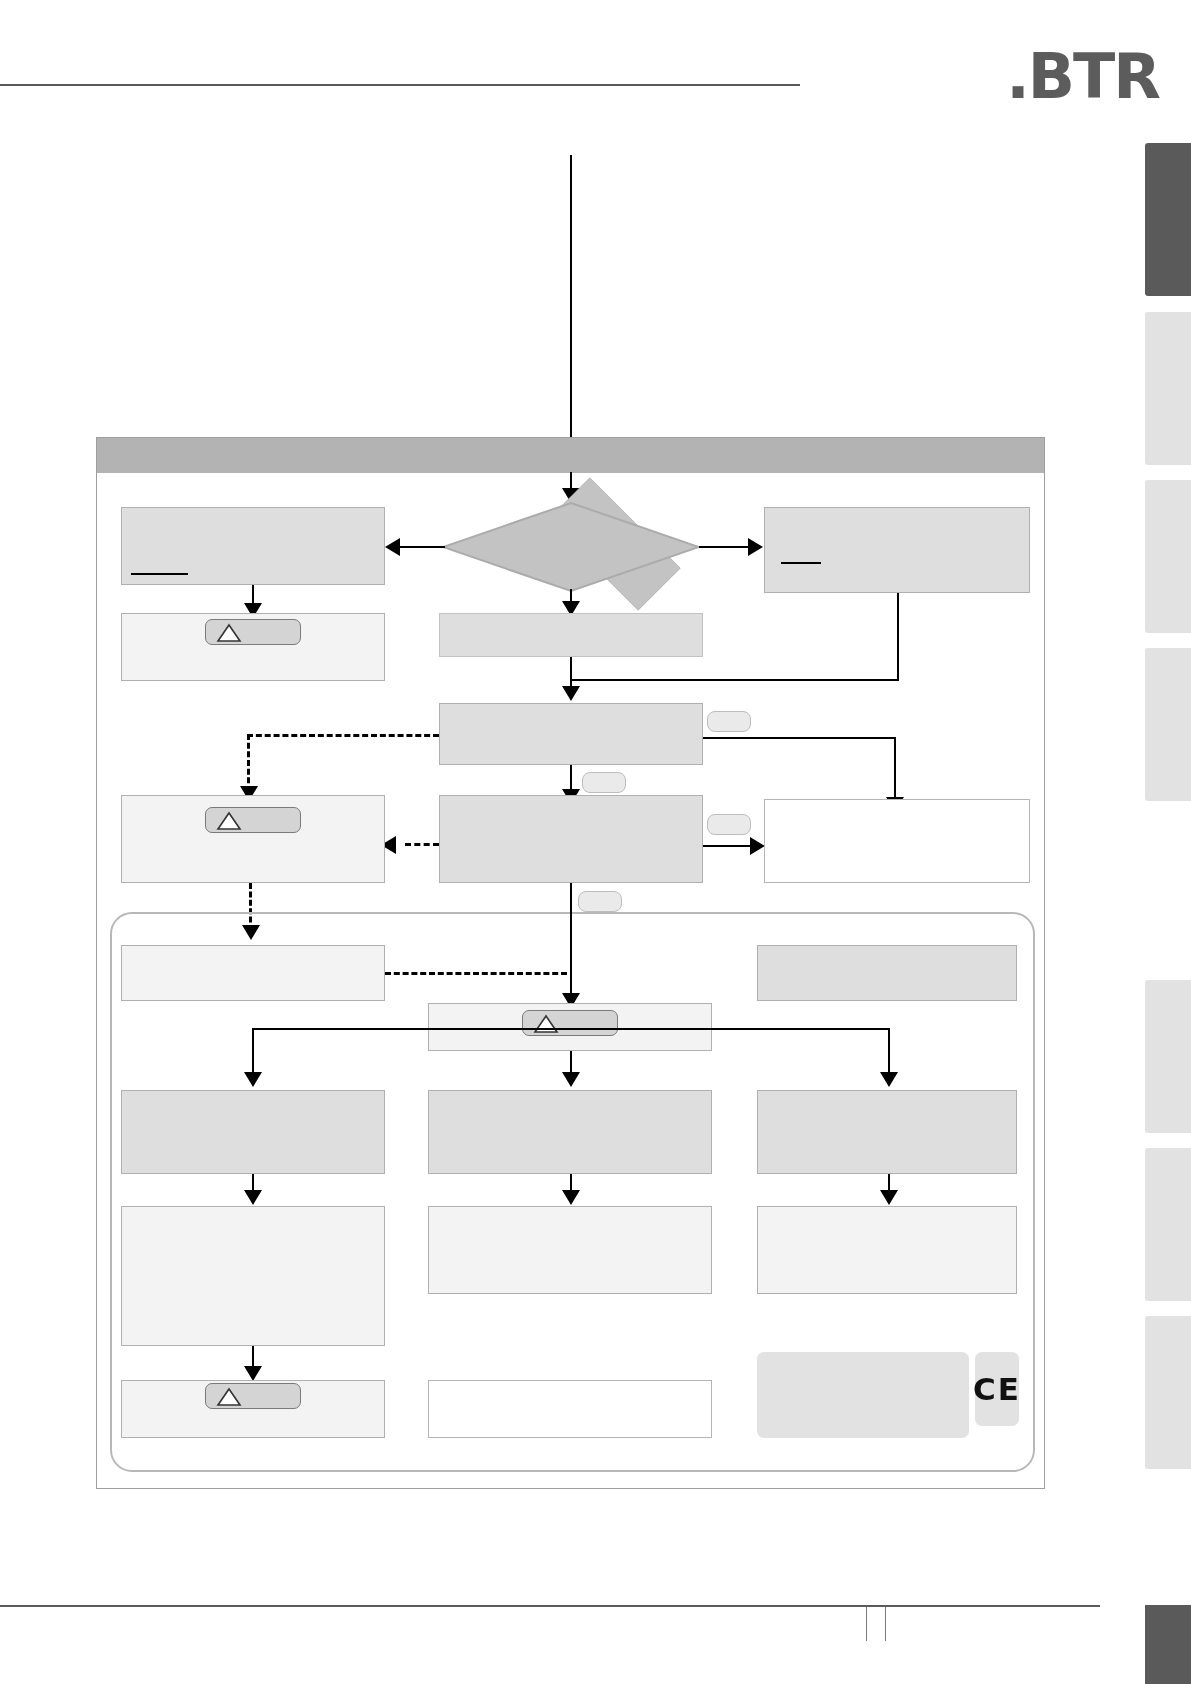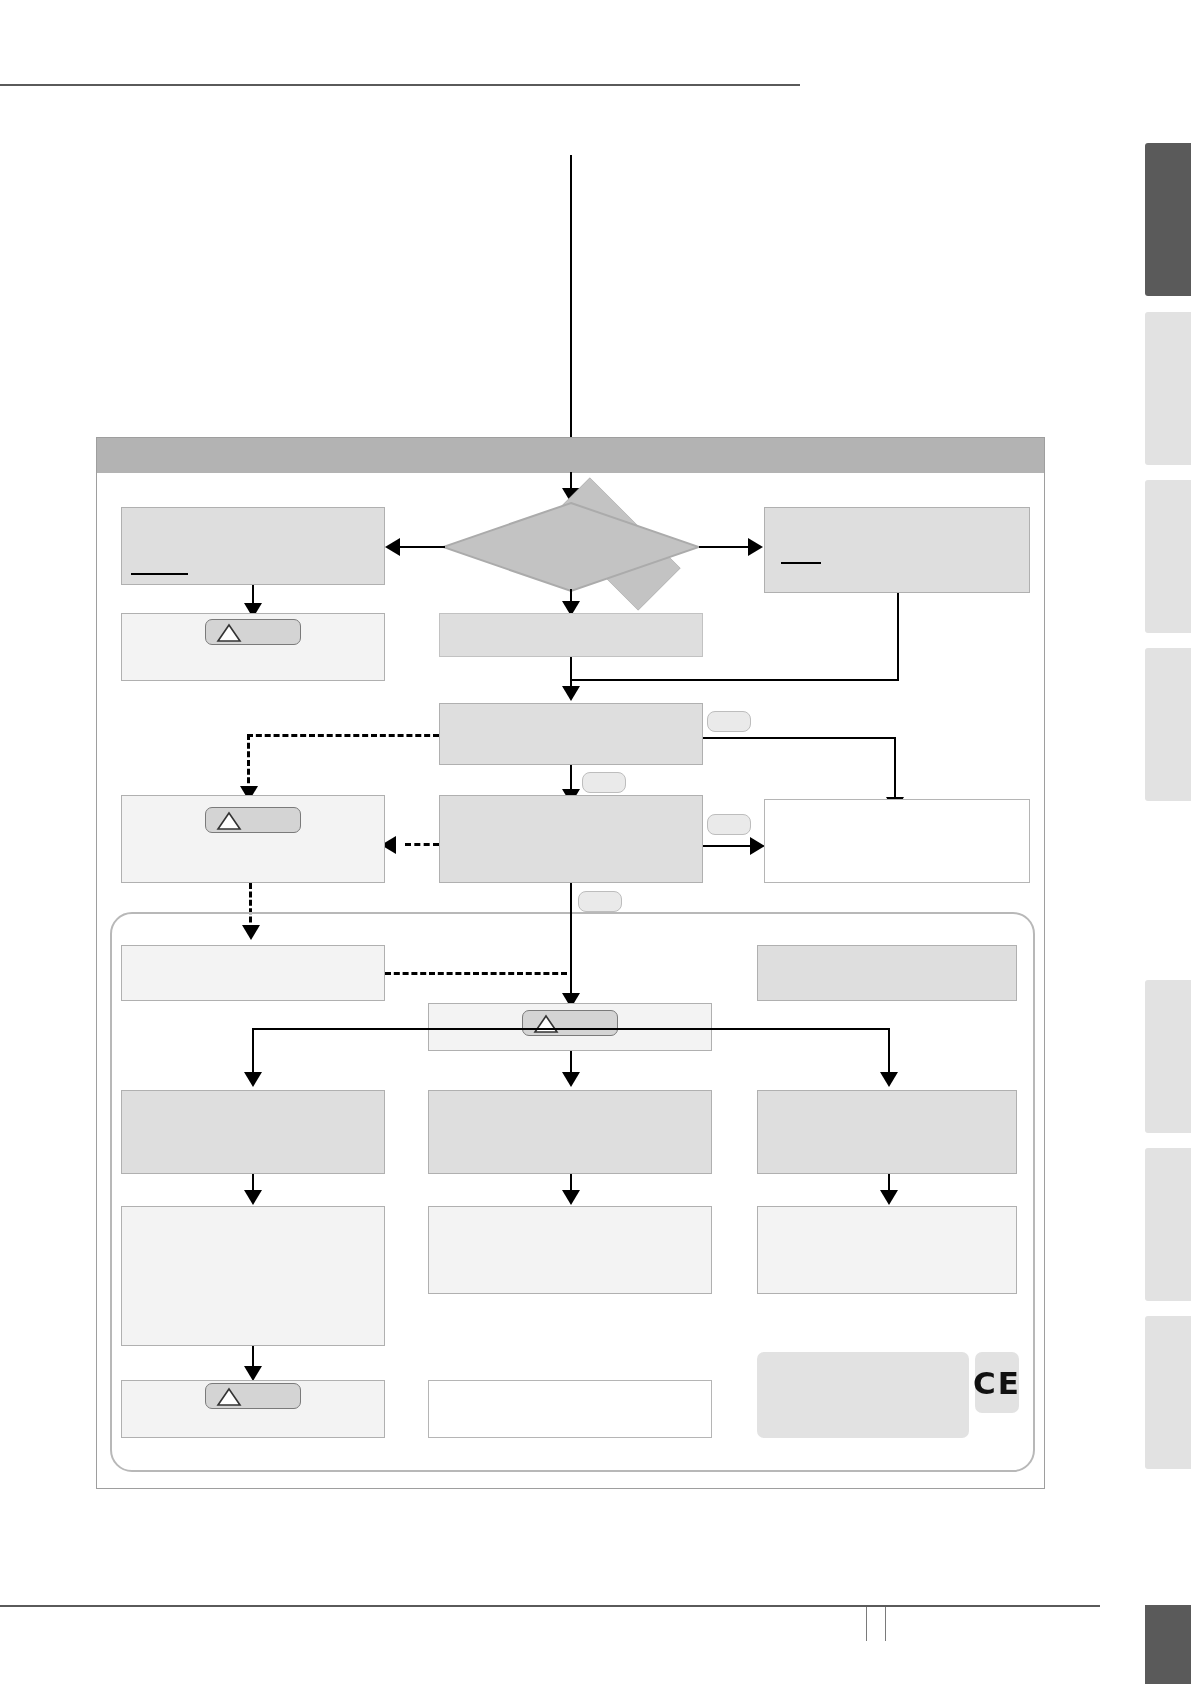--- a/index.html
+++ b/index.html
@@ -189,20 +189,21 @@
     width: 46px; height: 79px;
     background: #5a5a5a;
   }
 </style>
 </head>
 <body>
 
 <div id="page">
 
   <div class="header-rule"></div>
+  <div class="logo">.BTR</div>
 
   <div class="tab active" style="top:143px;  height:153px;"></div>
   <div class="tab inactive" style="top:312px;  height:153px;"></div>
   <div class="tab inactive" style="top:480px;  height:153px;"></div>
   <div class="tab inactive" style="top:648px;  height:153px;"></div>
   <div class="tab inactive" style="top:980px;  height:153px;"></div>
   <div class="tab inactive" style="top:1148px; height:153px;"></div>
   <div class="tab inactive" style="top:1316px; height:153px;"></div>
 
   <div class="ln v" style="left:570px; top:155px; height:285px;"></div>
@@ -339,21 +340,21 @@
   <div class="warn-pill" style="left:205px; top:1383px; width:96px; height:26px;">
     <svg class="warn-svg" width="26" height="21">
       <polygon points="13,3 24,19 2,19" fill="#ffffff" stroke="#333333" stroke-width="1.6"></polygon>
     </svg>
   </div>
 
   <div class="node white" style="left:428px; top:1380px; width:284px; height:58px;"></div>
 
   <div class="ce-box" style="left:757px; top:1352px; width:212px; height:86px;"></div>
 
-  <div class="ce-box" style="left:975px; top:1352px; width:44px; height:61px;">
+  <div class="ce-box" style="left:975px; top:1352px; width:44px; height:74px;">
     <span class="ce-mark">CE</span>
   </div>
 
   <div class="footer-rule"></div>
   <div class="footer-tick" style="left:866px; top:1607px; height:34px;"></div>
   <div class="footer-tick" style="left:885px; top:1607px; height:34px;"></div>
   <div class="footer-block"></div>
 
 </div>
 

